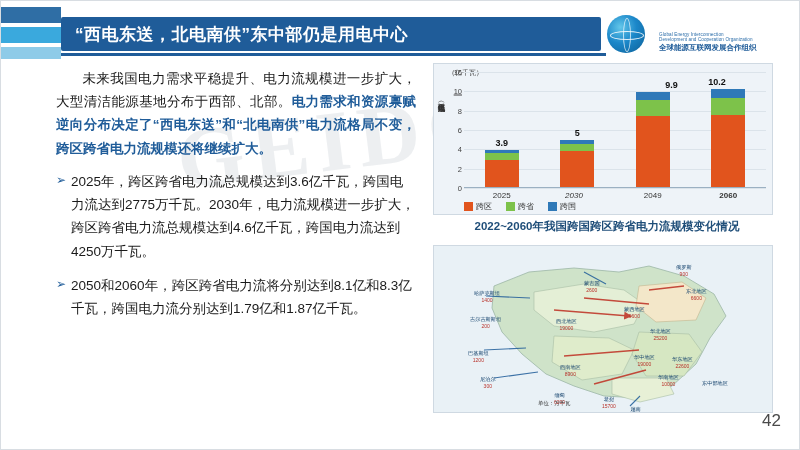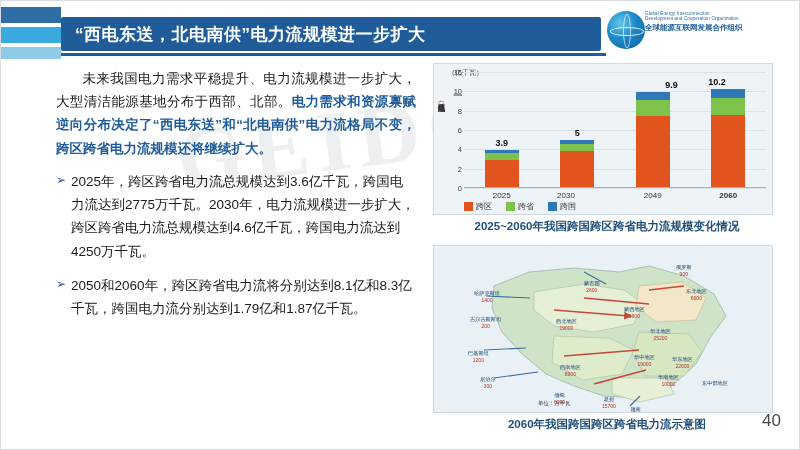--- a/index.html
+++ b/index.html
@@ -31,21 +31,21 @@
   }
   .title-text{
     color:#ffffff;font-size:17px;font-weight:bold;
     padding-left:14px;letter-spacing:0.5px;white-space:nowrap;
   }
   .title-underline{
     position:absolute;left:60px;top:52px;width:545px;height:3px;background:#1f5c99;
   }
 
   
-  .logo{position:absolute;right:12px;top:10px;width:180px;height:42px;display:flex;align-items:flex-start;gap:0;}
+  .logo{position:absolute;right:12px;top:10px;width:180px;height:42px;display:flex;align-items:flex-end;gap:14px;}
   .globe{width:38px;height:38px;border-radius:50%;background:radial-gradient(circle at 35% 32%,#63c7ea 0%,#1b87c9 45%,#0d5f96 100%);position:relative;flex:0 0 auto;}
   .globe:before{content:"";position:absolute;left:3px;top:16px;width:32px;height:7px;border-radius:50%;border:1.4px solid rgba(255,255,255,.85);}
   .globe:after{content:"";position:absolute;left:16px;top:3px;width:6px;height:32px;border-radius:50%;border:1.4px solid rgba(255,255,255,.7);}
   .logo-txt{display:flex;flex-direction:column;justify-content:center;line-height:1.15;}
   .logo-en{font-size:4.6px;color:#2a6ca8;letter-spacing:.1px;}
   .logo-cn{font-size:7.5px;color:#1f5c99;font-weight:bold;margin-top:2px;}
 
   
   .watermark{
     position:absolute;left:175px;top:85px;
@@ -107,21 +107,21 @@
 
 <div class="slide">
 
   <div class="deco">
     <div class="b1"></div>
     <div class="b2"></div>
     <div class="b3"></div>
   </div>
 
   <div class="title-bar">
-    <div class="title-text">“西电东送，北电南供”电力流规模进一步扩大</div>
+    <div class="title-text">“西电东送，北电南供”东中部仍是用电中心</div>
   </div>
   <div class="title-underline"></div>
 
   <div class="logo">
     <div class="globe"></div>
     <div class="logo-txt">
       <div class="logo-en">Global Energy Interconnection</div>
       <div class="logo-en">Development and Cooperation Organization</div>
       <div class="logo-cn">全球能源互联网发展合作组织</div>
     </div>
@@ -197,26 +197,26 @@
           <div class="lg">
             <span class="sw" style="background: rgb(125, 194, 74);"></span>
             <span>跨省</span>
           </div>
           <div class="lg">
             <span class="sw" style="background: rgb(47, 121, 184);"></span>
             <span>跨国</span>
           </div>
         </div>
     <div class="xtick" style="left: 44.75px;">2025</div>
-        <div class="xtick" style="left: 109px;">2030</div>
+        <div class="xtick" style="left: 117px; font-style: italic;">2030</div>
         <div class="xtick" style="left: 195.75px;">2049</div>
         <div class="xtick" style="left: 271.25px; font-weight: bold;">2060</div>
         <div class="xaxis"></div>
       </div>
-    <div class="chart-caption">2025~2060年我国跨国跨区跨省电力流规模变化情况</div>
+    <div class="chart-caption">2022~2060年我国跨国跨区跨省电力流规模变化情况</div>
   </div>
 
   <div class="map-wrap">
     <div class="map-box">
       <svg width="340" height="168" viewBox="0 0 340 168">
         <rect x="0" y="0" width="340" height="168" fill="#e9f1f6"></rect>
         <path d="M60 40 L95 26 L140 22 L185 26 L215 20 L250 30 L280 48 L292 70 L276 92 L262 118 L238 140 L205 152 L170 150 L140 140 L112 128 L88 108 L68 86 L58 62 Z" fill="#cfe3c9" stroke="#9cb6a6" stroke-width="0.8"></path>
         <path d="M100 46 L150 38 L190 44 L210 58 L200 78 L160 86 L120 80 L100 64 Z" fill="#e4efd6" stroke="#a8bda5" stroke-width="0.6"></path>
         <path d="M205 40 L248 36 L272 52 L262 74 L222 76 L202 60 Z" fill="#f3e7c9" stroke="#c3b68e" stroke-width="0.6"></path>
         <path d="M120 90 L175 92 L200 104 L188 128 L148 134 L118 116 Z" fill="#dfeccb" stroke="#a8bda5" stroke-width="0.6"></path>
@@ -313,17 +313,16 @@
           <div class="mlabel" style="left: 196px; top: 160px;">
             <div>越南</div>
             <div class="mnum">3200</div>
           </div>
           <div class="mlabel" style="left: 150px; top: 166px;">
             <div>南方地区</div>
           </div>
         </div>
       <div class="munit">单位：万千瓦</div>
     </div>
-    <div class="map-caption">2060年我国跨国跨区跨省电力流示意图</div>
-  </div>
-
-  <div class="page-num">40</div>
+  </div>
+
+  <div class="page-num">42</div>
 </div>
 
 </body></html>

